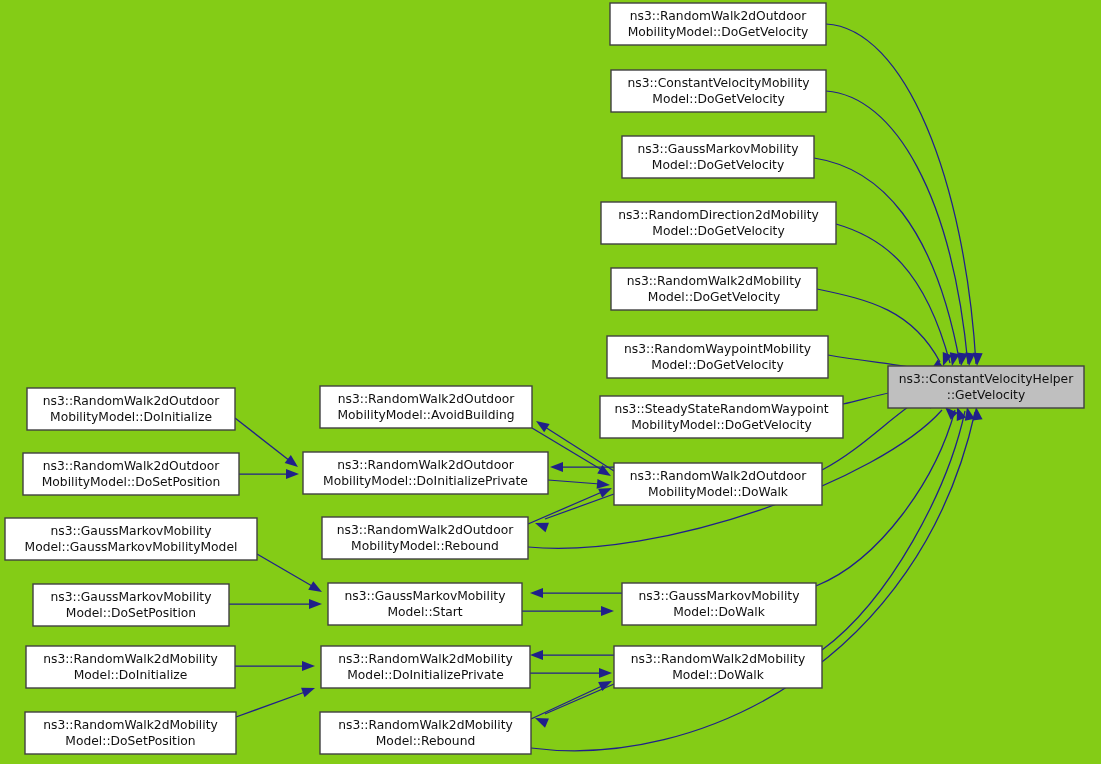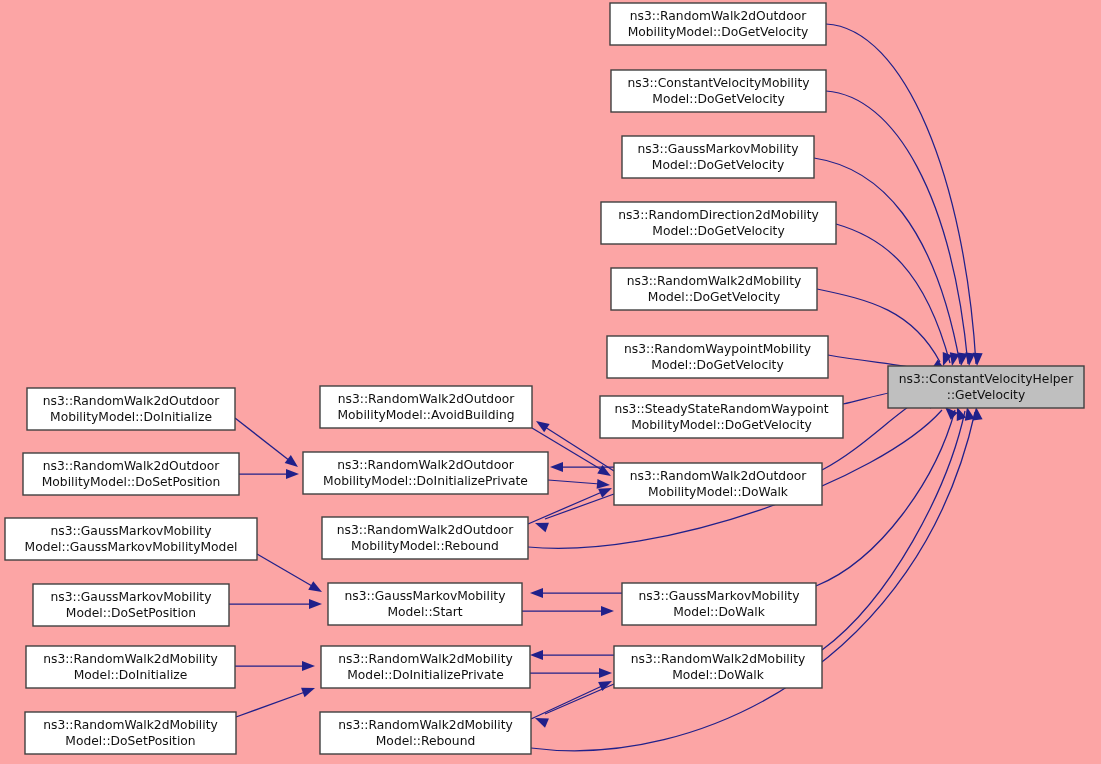--- a/index.html
+++ b/index.html
@@ -1,17 +1,17 @@
 <!DOCTYPE html>
 <html><head>
 <meta charset="utf-8">
 <style>
   html,body{margin:0;padding:0;background:#ffffff;}
   body{font-family:"DejaVu Sans","Liberation Sans",sans-serif;}
-  #canvas{position:relative;width:1101px;height:764px;background:#fca5a5;overflow:hidden;}
+  #canvas{position:relative;width:1101px;height:764px;background:#84cc16;overflow:hidden;}
   svg#graph{position:absolute;left:0;top:0;width:1101px;height:764px;}
   .node-rect{fill:#ffffff;stroke:#404040;stroke-width:1.4;}
   .node-rect.focus{fill:#bfbfbf;stroke:#404040;stroke-width:1.4;}
   .node-label{font-family:"DejaVu Sans","Liberation Sans",sans-serif;font-size:12.3px;fill:#101010;text-anchor:middle;dominant-baseline:middle;}
   .edge{fill:none;stroke:#20208a;stroke-width:1.25;}
   .arrowhead{fill:#20208a;stroke:none;}
 </style>
 </head>
 <body>
 

